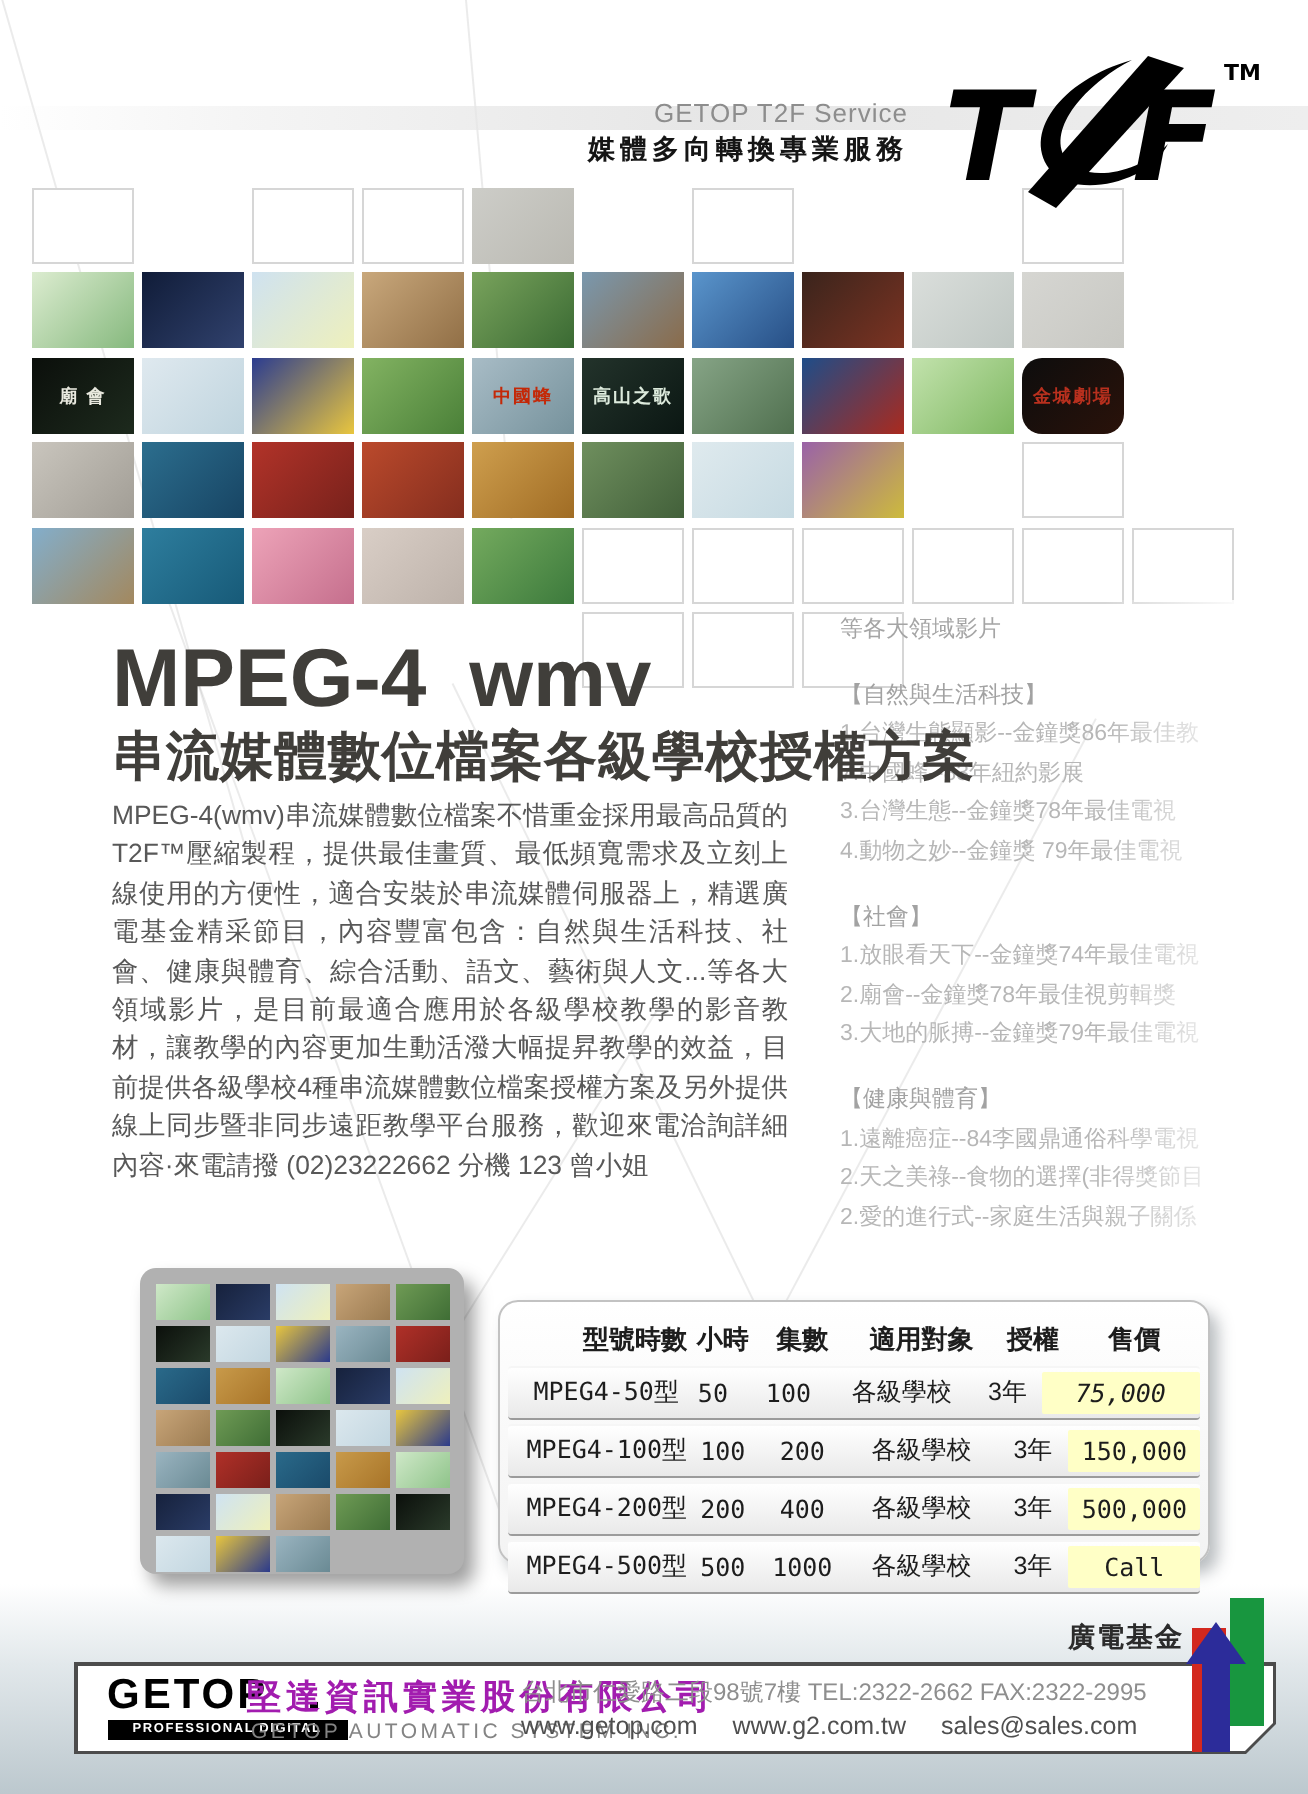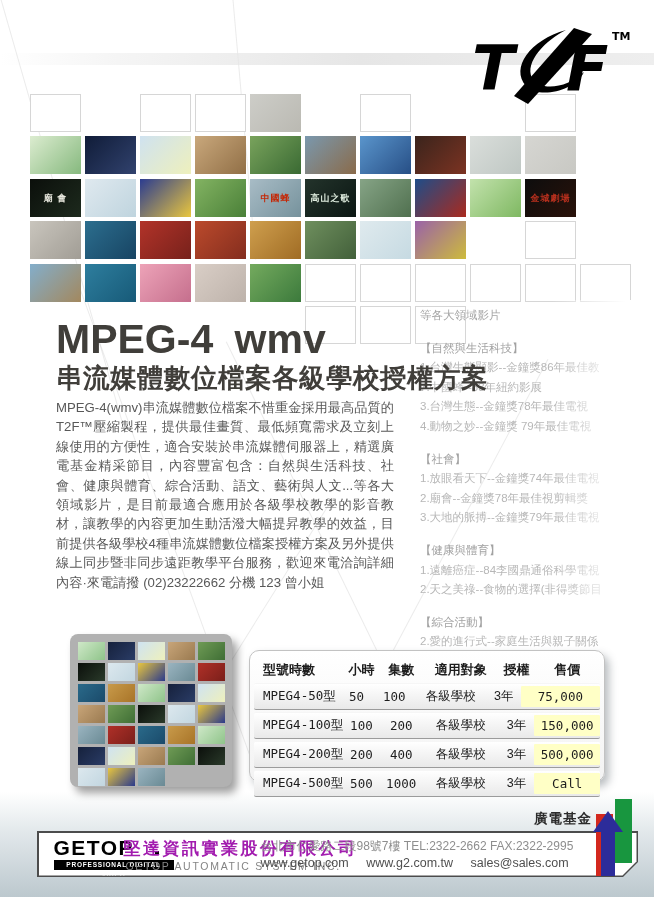--- a/index.html
+++ b/index.html
@@ -8,21 +8,21 @@
   
   .diag{position:absolute;width:1px;background:rgba(110,110,110,.14);z-index:0;}
   
   .band{position:absolute;left:0;top:53px;width:654px;height:12px;z-index:1;
         background:linear-gradient(90deg,rgba(230,230,230,0) 0%,rgba(230,230,230,.4) 18%,#e6e6e6 55%,#eeeeee 100%);}
   .svc{position:absolute;top:49px;right:200px;text-align:right;z-index:2;}
   .svc-en{font-size:13px;color:#8d8d8d;letter-spacing:.5px;}
   .svc-cn{font-size:13.5px;font-weight:bold;color:#151515;letter-spacing:2.5px;margin-top:2px;}
   .t2f{position:absolute;right:24px;top:28px;width:160px;height:76px;z-index:3;}
   
-  #grid{position:absolute;left:30px;top:94px;width:612px;height:300px;z-index:1;}
+  #grid{position:absolute;left:16px;top:94px;width:612px;height:300px;z-index:1;}
   .gcell{position:absolute;width:51px;height:38px;box-sizing:border-box;}
   .gempty{background:#fff;border:1px solid #d6d6d6;}
   .gphoto{display:flex;align-items:center;justify-content:center;overflow:hidden;}
   .gphoto span{font-size:9px;font-weight:bold;letter-spacing:1px;white-space:nowrap;}
   
   .title1{position:absolute;left:56px;top:316px;font-size:41px;font-weight:bold;color:#403e3a;
           word-spacing:10px;letter-spacing:0;z-index:5;}
   .title2{position:absolute;left:56px;top:360px;font-size:26.5px;font-weight:bold;color:#403e3a;
           letter-spacing:.5px;white-space:nowrap;z-index:5;}
   .intro{position:absolute;left:56px;top:398px;width:338px;font-size:13.2px;line-height:19.4px;
@@ -37,21 +37,21 @@
         background:linear-gradient(90deg,rgba(255,255,255,0),#ffffff 72%);}
   
   #pricing{position:absolute;left:249px;top:650px;width:356px;height:132px;box-sizing:border-box;
            background:linear-gradient(#ffffff,#f3f3f3);border:1px solid #c2c2c2;border-radius:10px;
            box-shadow:4px 5px 8px rgba(55,65,75,.35);z-index:3;padding:7px 2px 0 2px;}
   .prow{display:flex;align-items:center;height:25px;margin:0 2px 2px 2px;}
   .phead{height:23px;font-weight:bold;color:#1d1d1d;font-size:13px;}
   .pdata{background:linear-gradient(#ffffff,#e9e9e9);border-top:1px solid #f6f6f6;
          border-bottom:1px solid #9b9b9b;border-radius:2px;font-size:12.5px;color:#1d1d1d;}
   .pc{box-sizing:border-box;text-align:center;}
-  .pc0{text-align:left;padding-left:9px;font-family:"DejaVu Sans Mono",monospace;}
+  .pc0{text-align:right;padding-left:9px;font-family:"DejaVu Sans Mono",monospace;}
   .mono{font-family:"DejaVu Sans Mono",monospace;}
   .price{height:21px;line-height:21px;border-radius:1px;}
   .pdata .price{background:#ffffc6;}
   
   #montage{position:absolute;left:70px;top:634px;width:162px;height:153px;background:#b1b1b1;
            border-radius:8px;box-shadow:5px 6px 9px rgba(0,0,0,.38);z-index:3;padding:6px;
            box-sizing:border-box;display:flex;flex-wrap:wrap;align-content:flex-start;}
   .mcell{width:27px;height:18px;margin:1.5px;}
   
   .bottom-bg{position:absolute;left:0;top:792px;width:654px;height:105px;z-index:1;
@@ -86,20 +86,24 @@
 <div id="page">
 
   <div class="diag" style="left:58px;top:-40px;height:480px;transform:rotate(-16deg);"></div>
   <div class="diag" style="left:243px;top:-20px;height:280px;transform:rotate(-5deg);"></div>
   <div class="diag" style="left:160px;top:250px;height:520px;transform:rotate(-20deg);"></div>
   <div class="diag" style="left:320px;top:320px;height:430px;transform:rotate(-26deg);"></div>
   <div class="diag" style="left:470px;top:340px;height:330px;transform:rotate(28deg);"></div>
   <div class="diag" style="left:250px;top:480px;height:300px;transform:rotate(32deg);"></div>
 
   <div class="band"></div>
+  <div class="svc">
+    <div class="svc-en">GETOP T2F Service</div>
+    <div class="svc-cn">媒體多向轉換專業服務</div>
+  </div>
   <div class="t2f">
     <svg width="160" height="76" viewBox="0 0 160 76">
       <g fill="#000">
         <text x="2" y="62" font-size="62" font-weight="bold" font-style="italic" font-family="'DejaVu Sans',sans-serif">T</text>
         <text x="96" y="62" font-size="62" font-weight="bold" font-style="italic" font-family="'DejaVu Sans',sans-serif">F</text>
         <path d="M96,2 C60,12 40,40 56,58 C68,71 104,64 114,44 C98,60 70,64 62,50 C54,34 76,12 96,2 Z"></path>
         <path d="M104,0 L122,6 L58,76 L44,68 Z"></path>
         <text x="142" y="12" font-size="11" font-weight="bold" font-family="'DejaVu Sans',sans-serif">TM</text>
       </g>
     </svg>
@@ -130,21 +134,21 @@
       <div class="gcell gphoto" style="left: 165px; top: 85px; background: linear-gradient(135deg, rgb(131, 179, 98), rgb(74, 128, 56));"></div>
       <div class="gcell gphoto" style="left: 220px; top: 85px; background: linear-gradient(135deg, rgb(168, 188, 198), rgb(118, 146, 156)); justify-content: center;">
         <span style="color: rgb(196, 40, 7);">中國蜂</span>
       </div>
       <div class="gcell gphoto" style="left: 275px; top: 85px; background: linear-gradient(135deg, rgb(35, 51, 43), rgb(11, 23, 19));">
         <span style="color: rgb(220, 234, 220);">高山之歌</span>
       </div>
       <div class="gcell gphoto" style="left: 330px; top: 85px; background: linear-gradient(135deg, rgb(134, 164, 134), rgb(80, 112, 79));"></div>
       <div class="gcell gphoto" style="left: 385px; top: 85px; background: linear-gradient(135deg, rgb(30, 77, 137), rgb(170, 42, 30));"></div>
       <div class="gcell gphoto" style="left: 440px; top: 85px; background: linear-gradient(135deg, rgb(194, 226, 172), rgb(127, 184, 98));"></div>
-      <div class="gcell gphoto" style="left: 495px; top: 85px; background: linear-gradient(135deg, rgb(13, 13, 13), rgb(42, 18, 10));">
+      <div class="gcell gphoto" style="left: 495px; top: 85px; background: linear-gradient(135deg, rgb(13, 13, 13), rgb(42, 18, 10)); border-radius: 10px;">
         <span style="color: rgb(184, 48, 30);">金城劇場</span>
       </div>
       <div class="gcell gphoto" style="left: 0px; top: 127px; background: linear-gradient(135deg, rgb(201, 197, 189), rgb(161, 157, 149));"></div>
       <div class="gcell gphoto" style="left: 55px; top: 127px; background: linear-gradient(135deg, rgb(44, 110, 142), rgb(23, 68, 99));"></div>
       <div class="gcell gphoto" style="left: 110px; top: 127px; background: linear-gradient(135deg, rgb(178, 51, 41), rgb(119, 33, 27));"></div>
       <div class="gcell gphoto" style="left: 165px; top: 127px; background: linear-gradient(135deg, rgb(187, 74, 44), rgb(132, 45, 30));"></div>
       <div class="gcell gphoto" style="left: 220px; top: 127px; background: linear-gradient(135deg, rgb(207, 159, 78), rgb(160, 108, 36));"></div>
       <div class="gcell gphoto" style="left: 275px; top: 127px; background: linear-gradient(135deg, rgb(111, 143, 94), rgb(66, 96, 58));"></div>
       <div class="gcell gphoto" style="left: 330px; top: 127px; background: linear-gradient(135deg, rgb(223, 234, 238), rgb(198, 218, 226));"></div>
       <div class="gcell gphoto" style="left: 385px; top: 127px; background: linear-gradient(135deg, rgb(154, 98, 168), rgb(205, 187, 60));"></div>
@@ -176,41 +180,40 @@
       <div class="aw-item">7.中國蜂--83年紐約影展</div>
       <div class="aw-item">3.台灣生態--金鐘獎78年最佳電視</div>
       <div class="aw-item">4.動物之妙--金鐘獎 79年最佳電視</div>
       <div class="aw-head">【社會】</div>
       <div class="aw-item">1.放眼看天下--金鐘獎74年最佳電視</div>
       <div class="aw-item">2.廟會--金鐘獎78年最佳視剪輯獎</div>
       <div class="aw-item">3.大地的脈搏--金鐘獎79年最佳電視</div>
       <div class="aw-head">【健康與體育】</div>
       <div class="aw-item">1.遠離癌症--84李國鼎通俗科學電視</div>
       <div class="aw-item">2.天之美祿--食物的選擇(非得獎節目</div>
-      <div class="aw-head">【綜合活動】</div>
       <div class="aw-item">2.愛的進行式--家庭生活與親子關係</div>
     </div>
   <div class="fade"></div>
 
   <div id="pricing">
       <div class="prow phead">
         <div class="pc pc0" style="width: 90px;">型號時數</div>
         <div class="pc" style="width: 36px;">小時</div>
         <div class="pc" style="width: 44px;">集數</div>
         <div class="pc" style="width: 76px;">適用對象</div>
         <div class="pc" style="width: 36px;">授權</div>
         <div class="pc price" style="width: 66px;">售價</div>
       </div>
       <div class="prow pdata">
         <div class="pc pc0" style="width: 90px;">MPEG4-50型</div>
         <div class="pc mono" style="width: 36px;">50</div>
         <div class="pc mono" style="width: 44px;">100</div>
         <div class="pc" style="width: 76px;">各級學校</div>
         <div class="pc" style="width: 36px;">3年</div>
-        <div class="pc mono price" style="width: 84px;">75,000</div>
+        <div class="pc mono price" style="width: 84px; font-style: italic;">75,000</div>
       </div>
       <div class="prow pdata">
         <div class="pc pc0" style="width: 90px;">MPEG4-100型</div>
         <div class="pc mono" style="width: 36px;">100</div>
         <div class="pc mono" style="width: 44px;">200</div>
         <div class="pc" style="width: 76px;">各級學校</div>
         <div class="pc" style="width: 36px;">3年</div>
         <div class="pc mono price" style="width: 66px;">150,000</div>
       </div>
       <div class="prow pdata">

